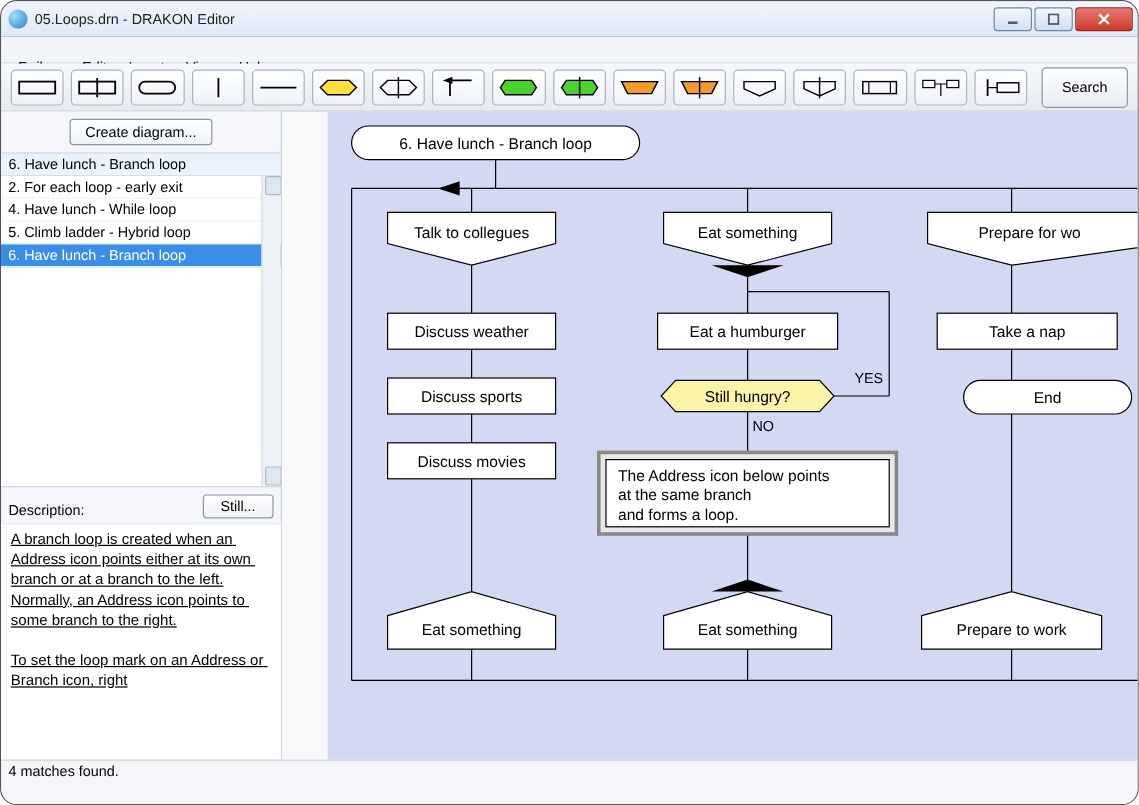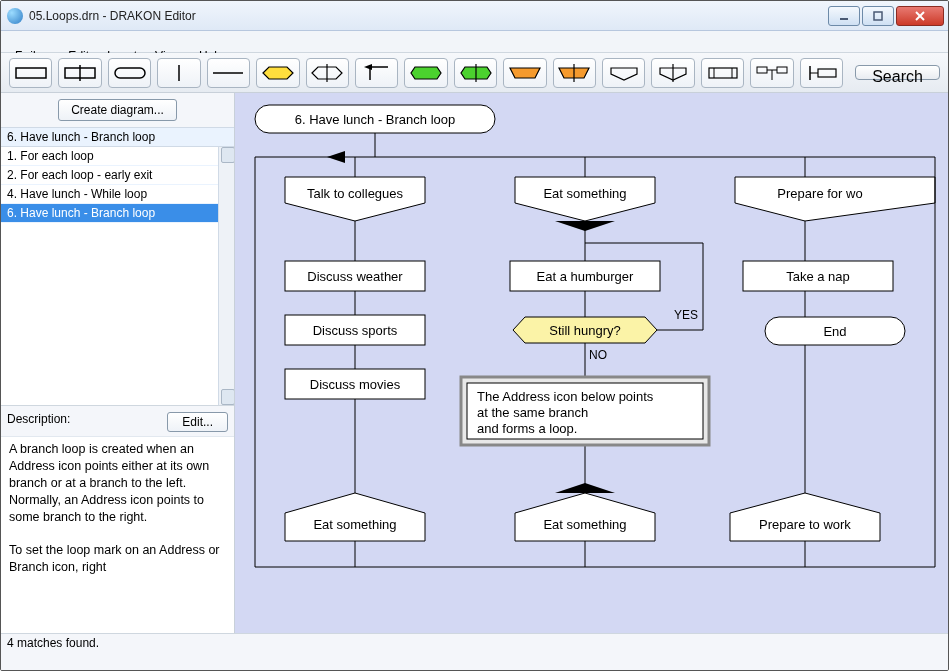--- a/index.html
+++ b/index.html
@@ -1,61 +1,61 @@
 <!DOCTYPE html>
 <html><head>
 <meta charset="utf-8">
 <style>
   * { box-sizing: border-box; margin: 0; padding: 0; }
   html, body { width: 949px; height: 671px; font-family: "Segoe UI", Tahoma, sans-serif; font-size: 12px; overflow: hidden; }
   body { background: #fff; }
 
   
-  .window { width: 949px; height: 671px; border: 1px solid #555; border-radius: 2px; background: linear-gradient(#f6f9fe,#e8eef7 28px,#f8f9fb 28px); display: flex; flex-direction: column; overflow: hidden; }
+  .window { width: 949px; height: 671px; border: 1px solid #555; border-radius: 14px; background: linear-gradient(#f6f9fe,#e8eef7 28px,#f8f9fb 28px); display: flex; flex-direction: column; overflow: hidden; }
 
   
   .titlebar { height: 30px; background: linear-gradient(#f0f5fc,#dfe9f6); display:flex; align-items:center; padding:0 4px 0 6px; border-bottom:1px solid #b7c7de; }
   .titlebar .app-icon { width:16px; height:16px; background: radial-gradient(circle at 30% 30%, #9cdcff, #2f7ec7); border-radius:50%; margin-right:6px; }
   .titlebar .title { flex:1; font-size:12px; color:#222; }
   .sysbtns { display:flex; gap:0; }
   .sysbtn { width:32px; height:20px; border:1px solid #6d8aa8; border-radius:3px; margin-left:2px; display:flex; align-items:center; justify-content:center; font-size:10px; }
   .sysbtn.min, .sysbtn.max { background:linear-gradient(#f4f8fd,#cfe0f3); color:#4a5a74; }
   .sysbtn.close { width:48px; background:linear-gradient(#e87a72,#cc3a29); color:#fff; border-color:#8a2b22; }
 
   
   .menubar { height:22px; display:flex; align-items:center; gap:2px; padding:0 6px; border-bottom:1px solid #cfd7df; background:#f2f5f9; }
   .menubar span { padding:2px 8px; cursor:pointer;margin-top:28px; }
   .menubar span u { text-decoration: underline; }
 
   
   .toolbar { height:40px; background: linear-gradient(#f6f8fb,#e6ebf1); border-bottom:1px solid #c8d0d9; display:flex; align-items:center; gap:6px; padding:0 8px; }
   .tool { width:46px; height:30px; border:1px solid #a9b5c2; border-radius:4px; background: linear-gradient(#fff,#eef2f7); display:flex; align-items:center; justify-content:center; cursor:pointer; }
   .tool svg { display:block; }
   .spacer { flex:1; }
-  .search-btn { height:15px; padding:2px 16px; border:1px solid #8899aa; border-radius:4px; background:linear-gradient(#fff,#e8ecf1); font-size:16px; cursor:pointer; }
-
-  
-  .client { flex:1; display:flex; min-height:0; }
+  .search-btn { height:34px; padding:2px 16px; border:1px solid #8899aa; border-radius:4px; background:linear-gradient(#fff,#e8ecf1); font-size:12px; cursor:pointer; }
+
+  
+  .client { flex:1; display:flex; min-height:0;gap:38px; }
 
   
   .sidebar { width:234px; border-right:1px solid #c8d0d9; display:flex; flex-direction:column; background:#f4f6fa; }
   .sidebar .create-row { height:34px; display:flex; align-items:center; justify-content:center; }
   .create-btn { padding:3px 12px; border:1px solid #8899aa; border-radius:3px; background:linear-gradient(#fff,#eef2f7); font-size:12px; cursor:pointer; }
   .listhdr { padding:2px 6px; background:#eaf3fe; border-top:1px solid #d0dae6; border-bottom:1px solid #d0dae6; font-size:12px; }
   .listbox { flex:0 0 258px; overflow:auto; background:#fff; position:relative; }
   .listbox .item { padding:2px 6px; font-size:12px; border-bottom:1px solid #eaf3fe; cursor:pointer; white-space:nowrap; }
   .listbox .item.sel { background:#3a8ee8; color:#fff; }
   .listbox .scr { position:absolute; right:0; top:0; width:16px; height:100%; background:#eef2f7; border-left:1px solid #d0dae6; }
   .listbox .scr::before { content:""; position:absolute; top:0; left:2px; width:12px; height:14px; background:#dee7f1; border:1px solid #aab7c6; border-radius:2px; }
   .listbox .scr::after  { content:""; position:absolute; bottom:0; left:2px; width:12px; height:14px; background:#dee7f1; border:1px solid #aab7c6; border-radius:2px; }
 
-  .desc-row { display:flex; align-items:flex-start; padding:6px 6px 4px 6px; gap:8px; border-top:1px solid #cfd7df; }
+  .desc-row { display:flex; align-items:flex-end; padding:6px 6px 4px 6px; gap:8px; border-top:1px solid #cfd7df; }
   .desc-row .lbl { flex:1; font-size:12px; }
   .edit-btn { padding:2px 14px; border:1px solid #8899aa; border-radius:3px; background:linear-gradient(#fff,#eef2f7); font-size:12px; cursor:pointer; }
-  .desc-text { flex:1; padding:4px 8px; font-size:12.5px; line-height:1.35; overflow:auto; background:#fff; border-top:1px solid #e2e8ef; white-space:pre-wrap; }
+  .desc-text { flex:1; padding:4px 8px; font-size:12.5px; line-height:1.35; overflow:auto; background:#fff; border-top:1px solid #e2e8ef; white-space:pre-wrap;text-decoration:underline; }
 
   
   .canvas-wrap { flex:1; background:#d3d8f3; overflow:hidden; position:relative; }
   .canvas { position:absolute; inset:0; }
 
   
   .statusbar { height:37px; border-top:1px solid #cfd7df; padding:2px 6px; font-size:12px; background:#f4f6fa; }
 </style>
 </head>
 <body>
@@ -197,29 +197,29 @@
   </div>
 
   <div class="client">
 
     <div class="sidebar">
       <div class="create-row">
         <button class="create-btn">Create diagram...</button>
       </div>
       <div class="listhdr">6. Have lunch - Branch loop</div>
       <div class="listbox">
-        <div class="item">1. For each loop</div>
         <div class="item">2. For each loop - early exit</div>
         <div class="item">4. Have lunch - While loop</div>
+        <div class="item">5. Climb ladder - Hybrid loop</div>
         <div class="item sel">6. Have lunch - Branch loop</div>
         <div class="scr"></div>
       </div>
       <div class="desc-row">
         <span class="lbl">Description:</span>
-        <button class="edit-btn">Edit...</button>
+        <button class="edit-btn">Still...</button>
       </div>
       <div class="desc-text">A branch loop is created when an Address icon points either at its own branch or at a branch to the left.
 Normally, an Address icon points to some branch to the right.
 
 To set the loop mark on an Address or Branch icon, right</div>
     </div>
 
     <div class="canvas-wrap">
       <svg class="canvas" width="716" height="540" font-family="Verdana,Segoe UI,sans-serif" font-size="13">
 

